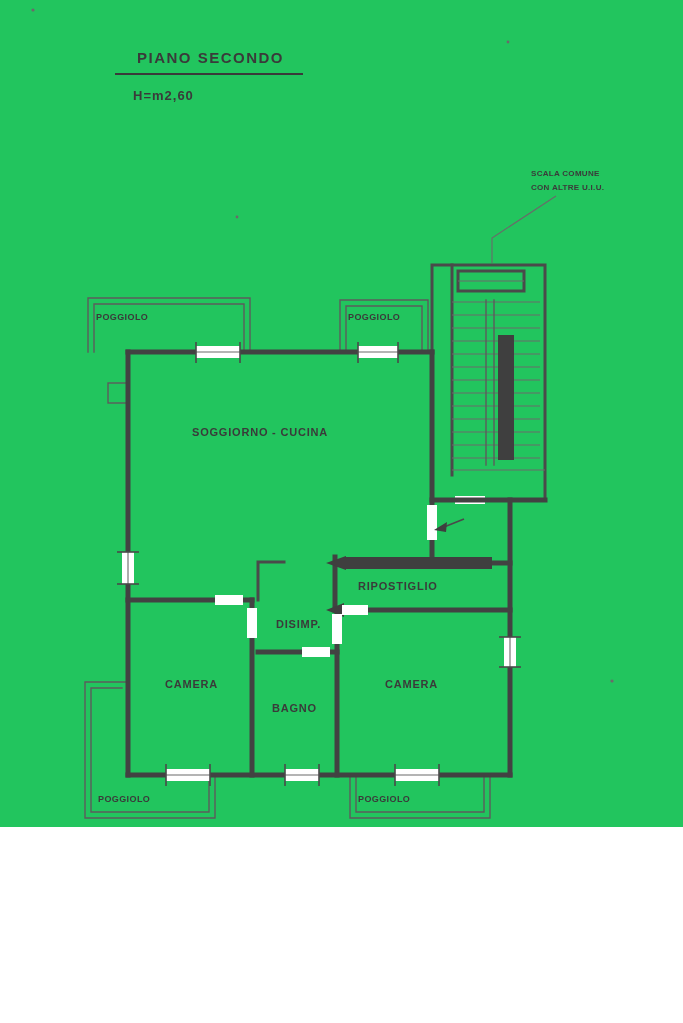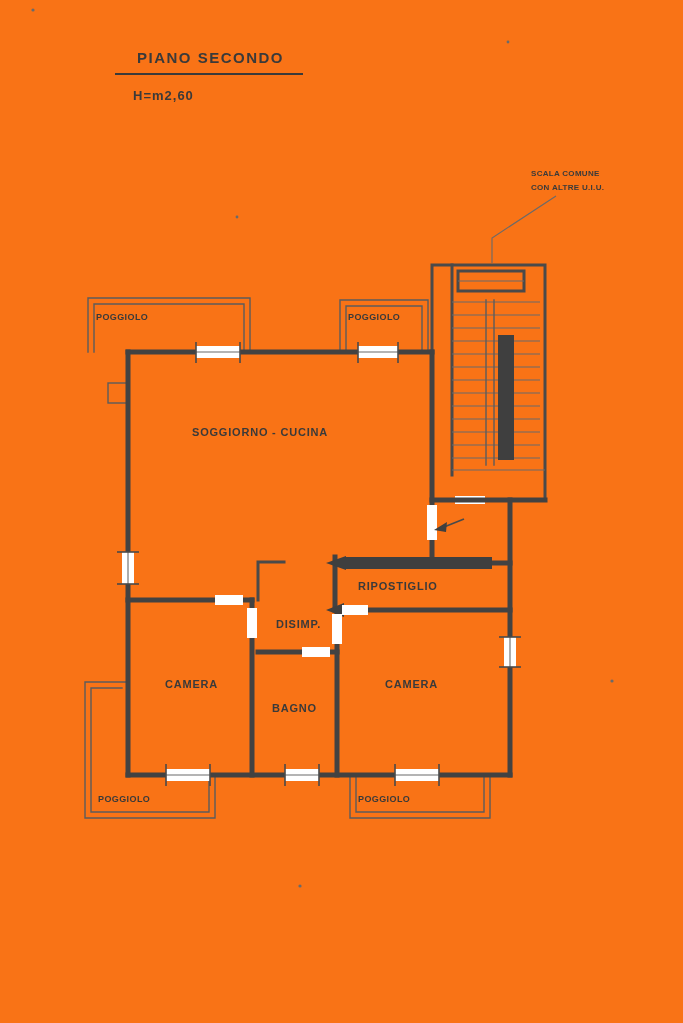--- a/index.html
+++ b/index.html
@@ -3,22 +3,22 @@
 <meta charset="utf-8">
 <style>
   html, body {
     margin: 0;
     padding: 0;
     background: #ffffff;
   }
   .page {
     position: relative;
     width: 683px;
-    height: 1023px;
-    background: #f97316;
+    height: 827px;
+    background: #22c55e;
     overflow: hidden;
     font-family: "Liberation Sans", sans-serif;
   }
   svg { display: block; }
   svg text {
     font-family: "Liberation Sans", sans-serif;
     fill: #3a3a3a;
     font-weight: 700;
     letter-spacing: 0.8px;
   }

